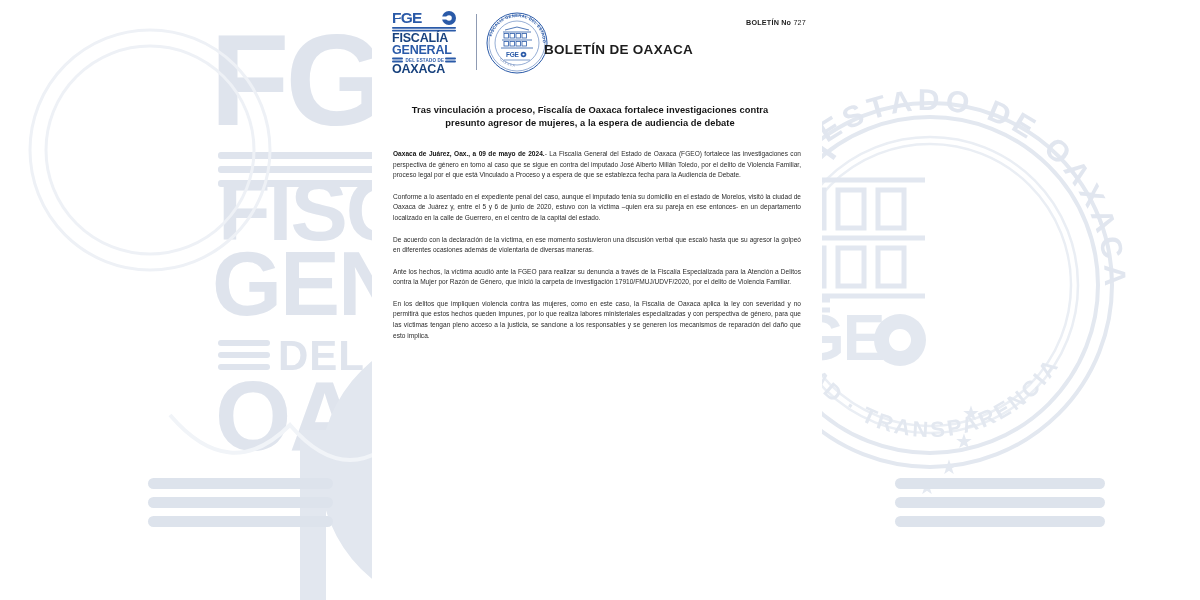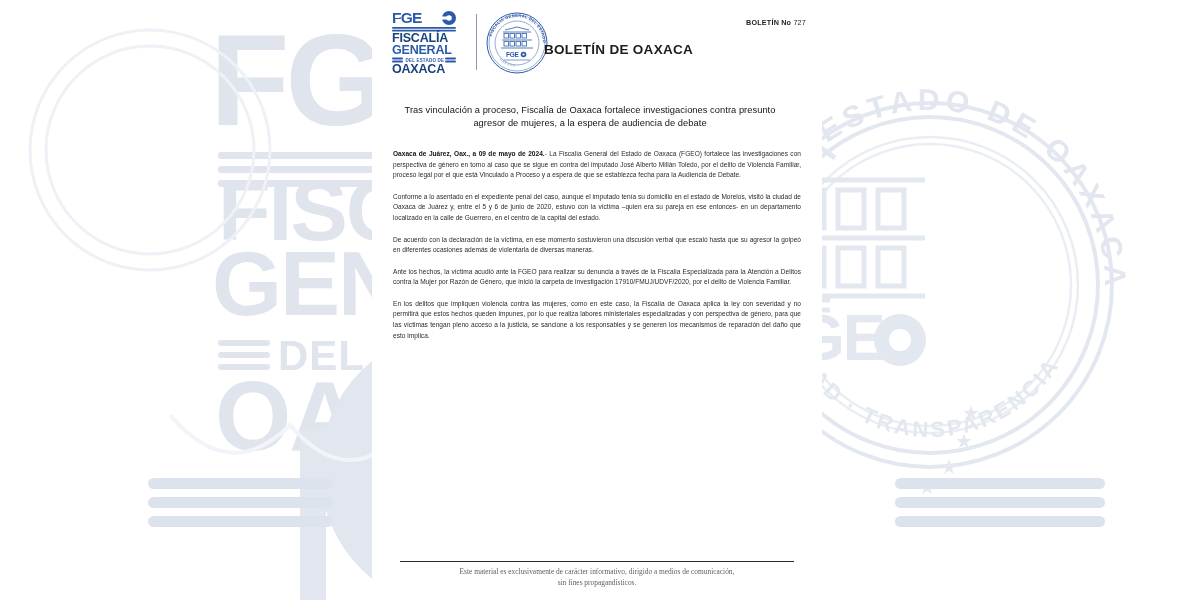--- a/index.html
+++ b/index.html
@@ -89,21 +89,21 @@
     font-weight: normal;
   }
 
   
   .article {
     margin: 0 21px;
     position: relative;
   }
   .headline {
     font-size: 9.3px;
-    font-weight: normal;
+    font-weight: bold;
     line-height: 1.45;
     color: #141414;
     text-align: center;
     margin: 12px 16px 18px 2px;
     letter-spacing: 0.05px;
   }
   .para {
     font-size: 6.55px;
     line-height: 1.62;
     color: #2a2a2a;
@@ -332,18 +332,13 @@
 
     <p class="para">Conforme a lo asentado en el expediente penal del caso, aunque el imputado tenía su domicilio en el estado de Morelos, visitó la ciudad de Oaxaca de Juárez y, entre el 5 y 6 de junio de 2020, estuvo con la víctima –quien era su pareja en ese entonces- en un departamento localizado en la calle de Guerrero, en el centro de la capital del estado.</p>
 
     <p class="para">De acuerdo con la declaración de la víctima, en ese momento sostuvieron una discusión verbal que escaló hasta que su agresor la golpeó en diferentes ocasiones además de violentarla de diversas maneras.</p>
 
     <p class="para">Ante los hechos, la víctima acudió ante la FGEO para realizar su denuncia a través de la Fiscalía Especializada para la Atención a Delitos contra la Mujer por Razón de Género, que inició la carpeta de investigación 17910/FMUJ/UDVF/2020, por el delito de Violencia Familiar.</p>
 
     <p class="para">En los delitos que impliquen violencia contra las mujeres, como en este caso, la Fiscalía de Oaxaca aplica la ley con severidad y no permitirá que estos hechos queden impunes, por lo que realiza labores ministeriales especializadas y con perspectiva de género, para que las víctimas tengan pleno acceso a la justicia, se sancione a los responsables y se generen los mecanismos de reparación del daño que esto implica.</p>
   </div>
 
-  <div class="footer">
-    <div class="footer-rule"></div>
-    <div class="footer-text">Este material es exclusivamente de carácter informativo, dirigido a medios de comunicación,</div>
-    <div class="footer-text">sin fines propagandísticos.</div>
-  </div>
 </div>
 
 </body></html>

